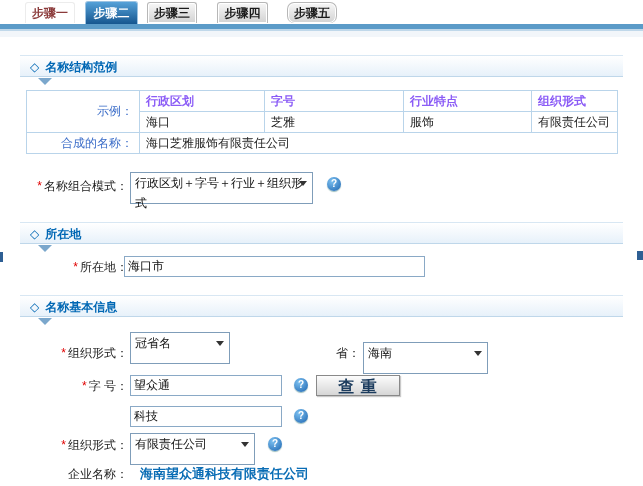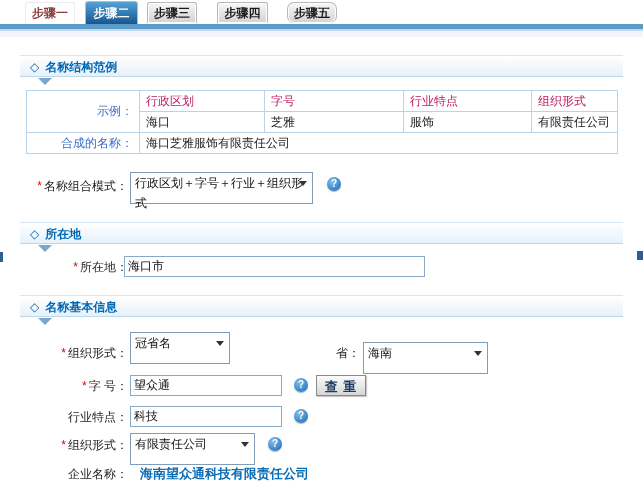--- a/index.html
+++ b/index.html
@@ -24,37 +24,37 @@
         border-top:1px solid #d8e7f3;border-bottom:1px solid #bfd7ea;
         color:#0067b4;font-weight:bold;cursor:pointer;}
   .band .dia{margin-right:6px;font-weight:normal;}
   .tri{position:absolute;width:0;height:0;border-left:7px solid transparent;
        border-right:7px solid transparent;border-top:7px solid #7ba7cc;}
 
   
   .tbl{position:absolute;left:26px;top:90px;width:592px;border-collapse:collapse;}
   .tbl td{border:1px solid #b9d4ea;padding:1px 6px;height:18px;font-size:12px;}
   .tbl .lab{color:#3a6cc8;text-align:right;}
-  .tbl .hd{font-weight:normal;color:#be185d;margin-left:25px;}
+  .tbl .hd{font-weight:bold;color:#8b5cf6;margin-left:25px;}
 
   
   .lbl{position:absolute;left:25px;width:103px;text-align:right;color:#222;}
   .req{color:#e00000;margin-right:2px;}
   .txt{position:absolute;height:21px;border:1px solid #8aa9c6;background:#fff;font-size:12px;
        padding:0 3px;box-sizing:border-box;font-family:inherit;color:#111;}
   .sel{position:absolute;height:32px;border:1px solid #7f9db9;background:#fff;box-sizing:border-box;
        line-height:20px;padding-left:4px;cursor:pointer;color:#111;}
   .sel .arr{position:absolute;right:5px;top:8px;width:0;height:0;border-left:4px solid transparent;
             border-right:4px solid transparent;border-top:5px solid #333;}
   .help{position:absolute;width:14px;height:14px;border-radius:50%;color:#fff;font-weight:bold;
         font-size:10px;text-align:center;line-height:14px;cursor:pointer;
         background:radial-gradient(circle at 35% 30%,#7cc0f0,#1c64b0);box-shadow:0 1px 1px #9bb;}
-  .btn{position:absolute;width:50px;height:21px;background:linear-gradient(#fcfcfc,#d6d6d6);
+  .btn{position:absolute;width:84px;height:21px;background:linear-gradient(#fcfcfc,#d6d6d6);
        border:1px solid #898989;box-shadow:1px 1px 1px #c9c9c9;font-weight:bold;color:#1c3c5e;
-       font-size:13px;letter-spacing:1px;text-align:center;line-height:19px;cursor:pointer;
+       font-size:16px;letter-spacing:1px;text-align:center;line-height:19px;cursor:pointer;
        font-family:inherit;box-sizing:border-box;}
   .company{position:absolute;font-weight:bold;color:#0a6db5;font-size:13px;}
   .edge{position:absolute;background:#2e5f94;}
 </style>
 </head>
 <body>
 
 <div class="page">
 
   <div class="tab tab-first" style="left:25px;width:50px;">步骤一</div>
@@ -125,21 +125,20 @@
   <div class="sel" style="left:363px;top:342px;width:125px;">
     <span>海南</span>
     <span class="arr"></span>
   </div>
 
   <span class="lbl" style="top:378px;"><span class="req">*</span><span>字 号：</span></span>
   <input class="txt" style="left: 130px; top: 375px; width: 152px;" value="望众通">
   <span class="help" style="left:294px;top:378px;">?</span>
   <button class="btn" style="left:316px;top:375px;">查 重</button>
 
-  <span class="lbl" style="top:409px;">行业特点：</span>
   <input class="txt" style="left: 130px; top: 406px; width: 152px; font-family: Liberation Serif, serif;" value="科技">
   <span class="help" style="left:294px;top:409px;">?</span>
 
   <span class="lbl" style="top:437px;"><span class="req">*</span><span>组织形式：</span></span>
   <div class="sel" style="left:130px;top:433px;width:125px;">
     <span>有限责任公司</span>
     <span class="arr"></span>
   </div>
   <span class="help" style="left:268px;top:437px;">?</span>
 

